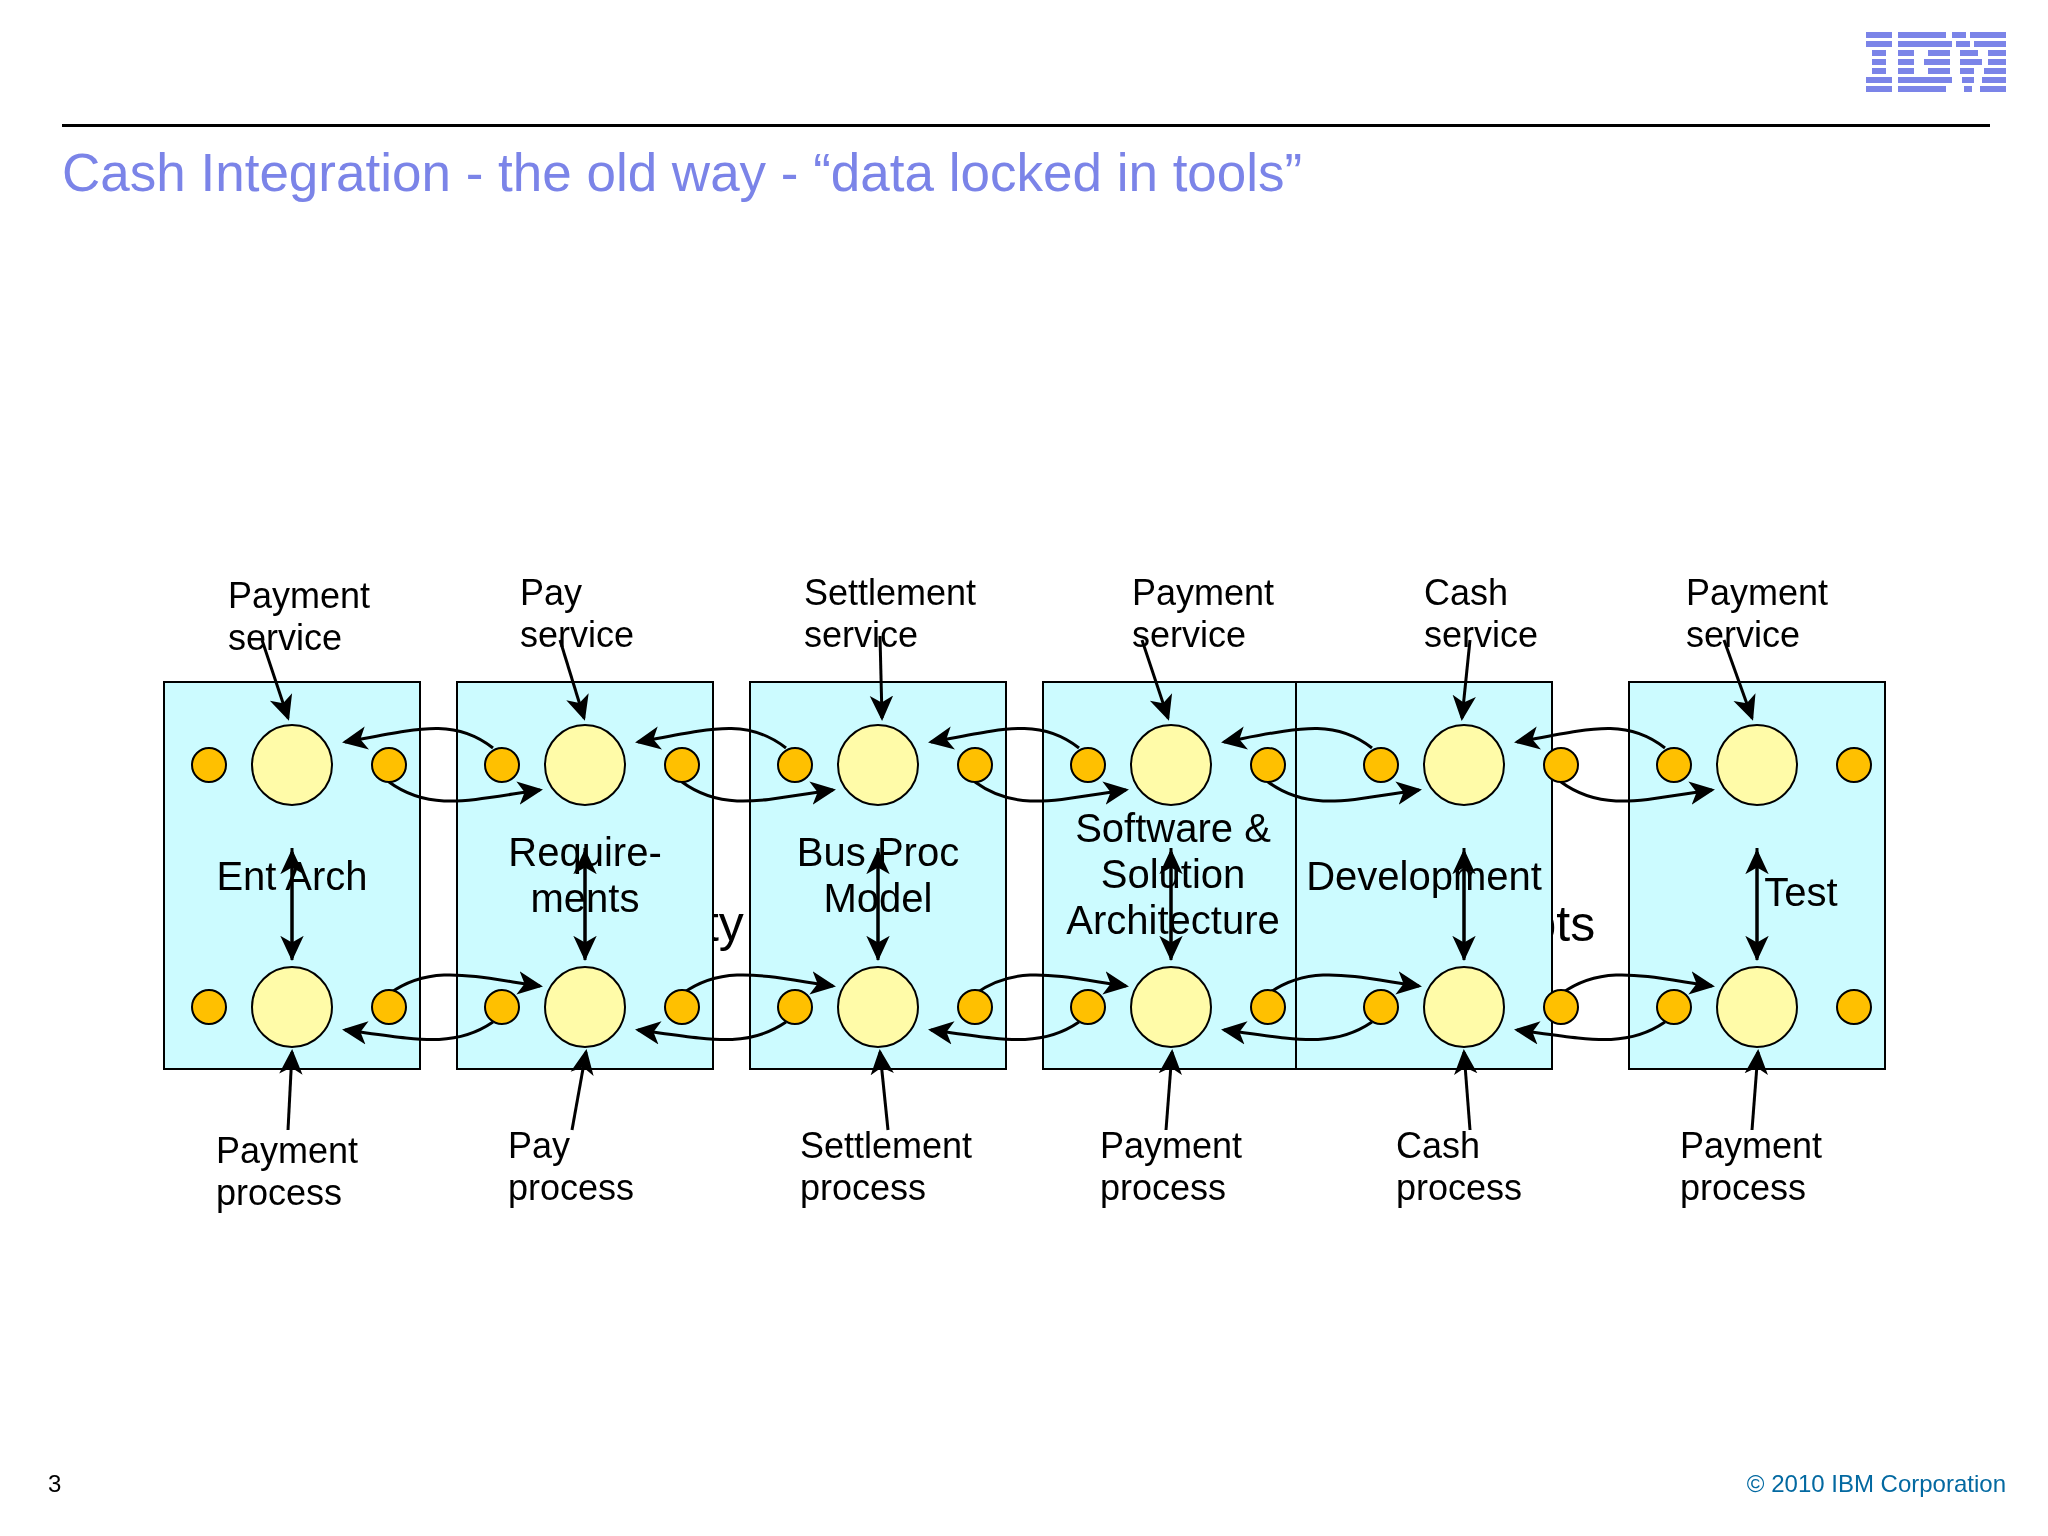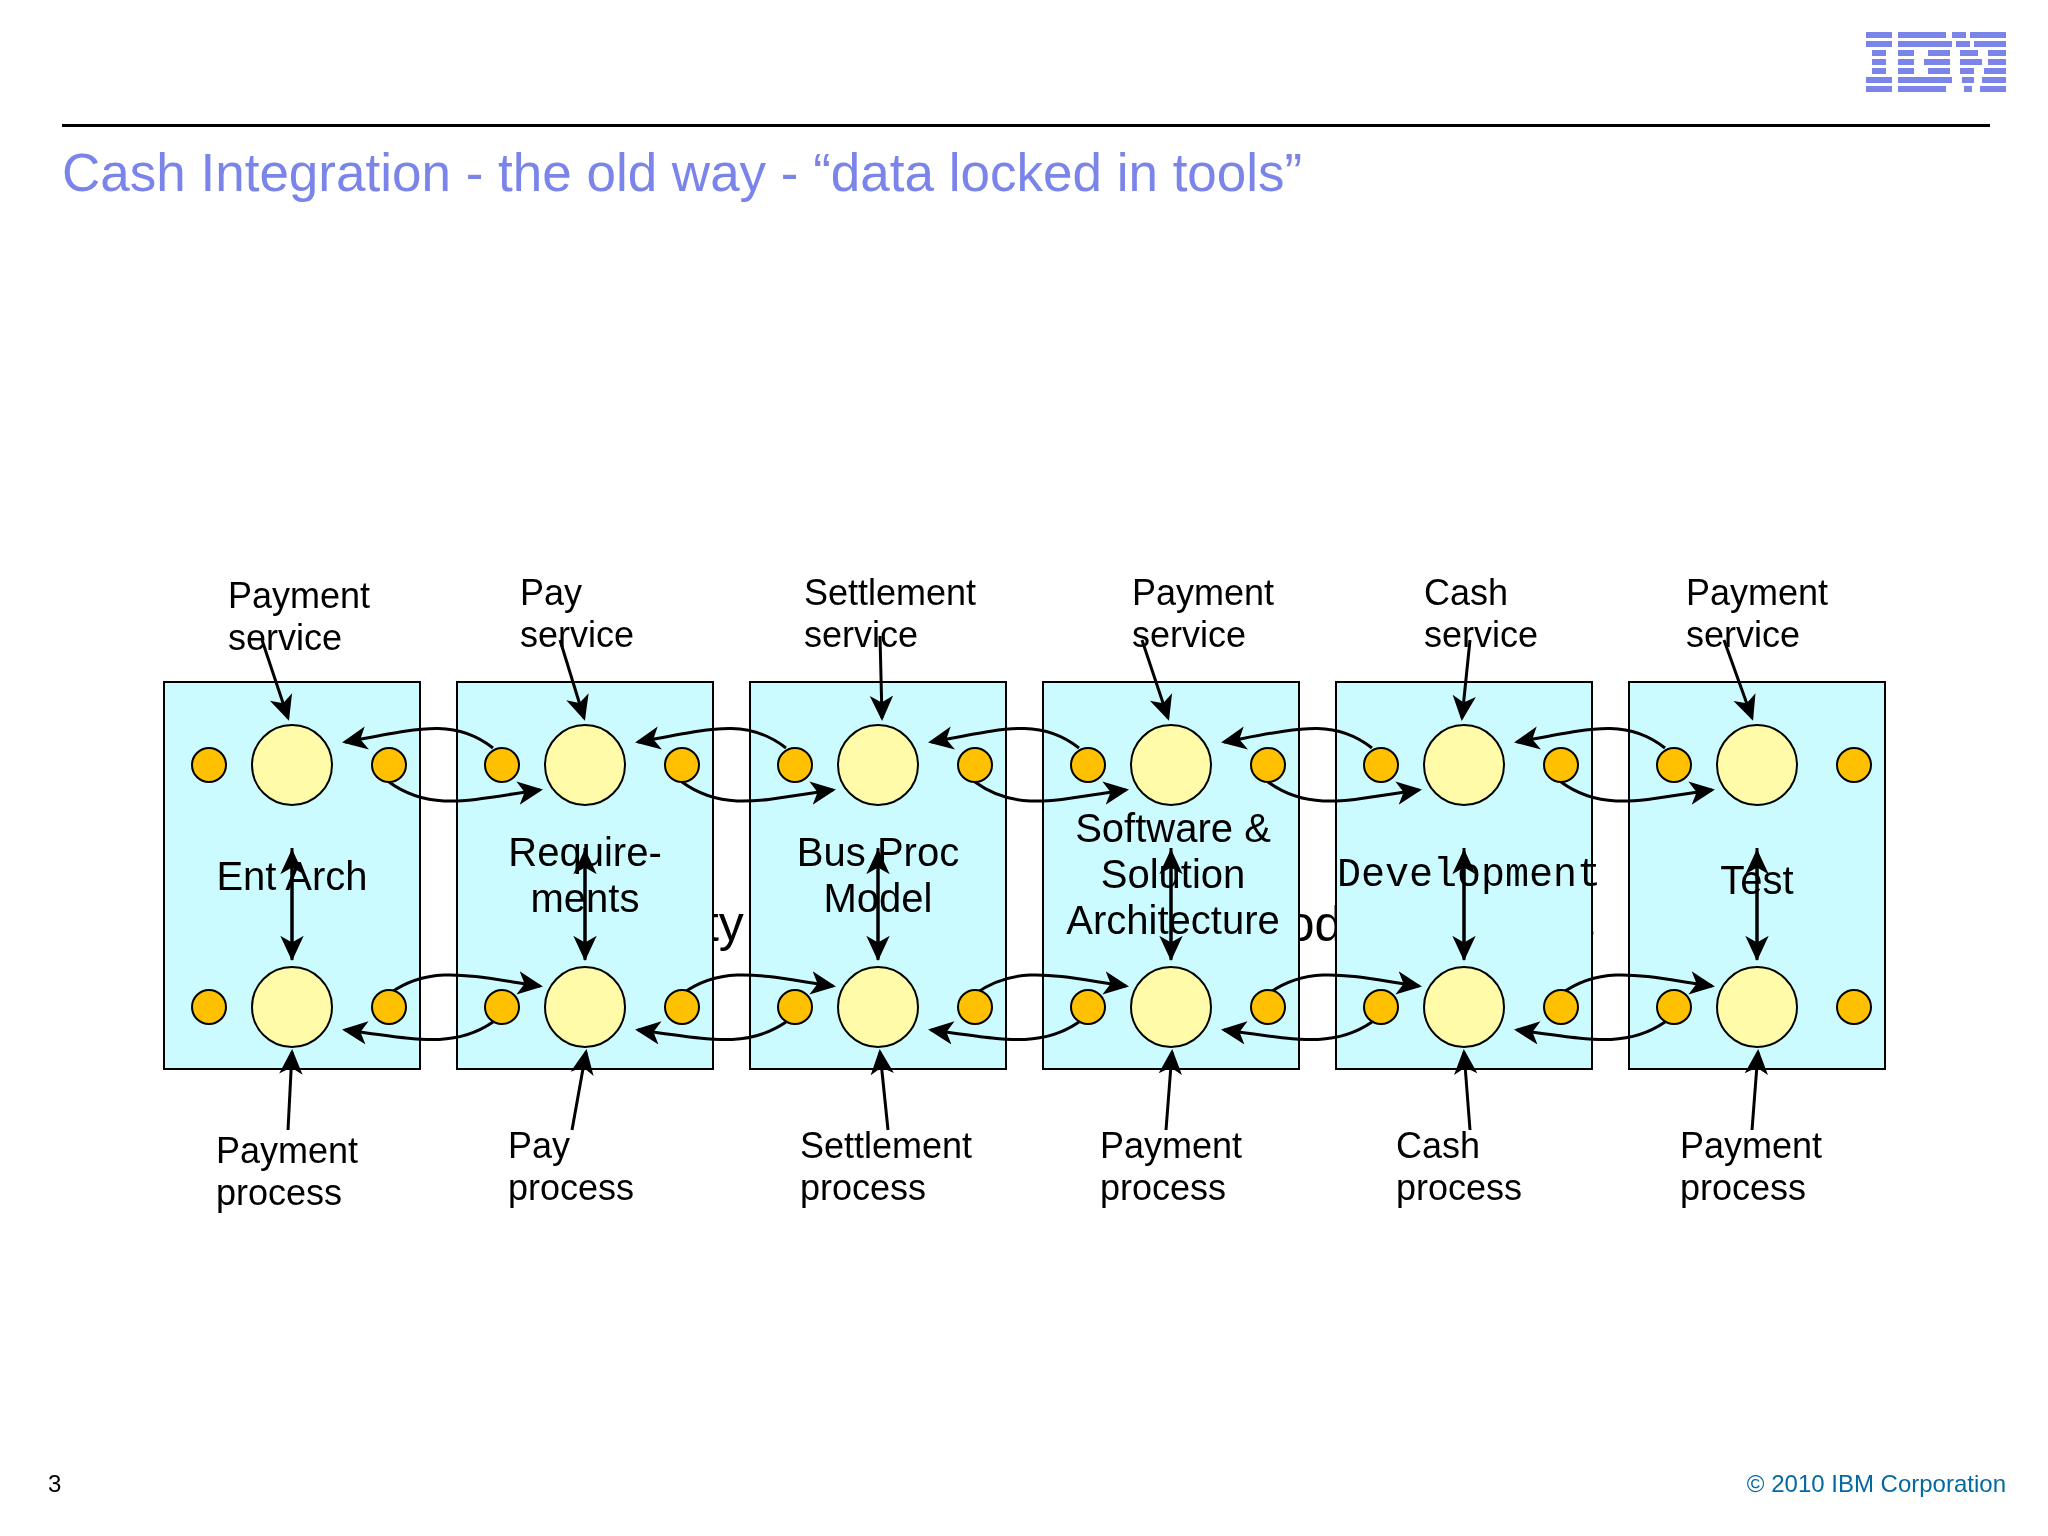--- a/index.html
+++ b/index.html
@@ -160,25 +160,25 @@
     </div>
     <div class="tool-box" style="left:749px;">
       <div class="tool-label" style="top:146px;">Bus Proc
 Model</div>
     </div>
     <div class="tool-box" style="left:1042px;">
       <div class="tool-label" style="top:122px; left:-16px; width:290px;">Software &amp;
 Solution
 Architecture</div>
     </div>
-    <div class="tool-box" style="left:1335px;font-family:Liberation Mono, monospace;">
+    <div class="tool-box" style="left:1295px;">
       <div class="tool-label" style="top:170px;">Development</div>
     </div>
     <div class="tool-box" style="left:1628px;">
-      <div class="tool-label" style="top:174px;">Test</div>
+      <div class="tool-label" style="top:186px;padding-left:44px;">Test</div>
     </div>
 
     <svg class="overlay" viewBox="0 0 2048 1536">
       <defs>
         <marker id="ah" markerWidth="9" markerHeight="9" refX="7.4" refY="4.5" orient="auto" markerUnits="strokeWidth">
           <path d="M0,0.6 L8.4,4.5 L0,8.4 L2.2,4.5 z" fill="#000"></path>
         </marker>
       </defs>
       <g stroke="#000" stroke-width="3" fill="none" marker-end="url(#ah)">
 

